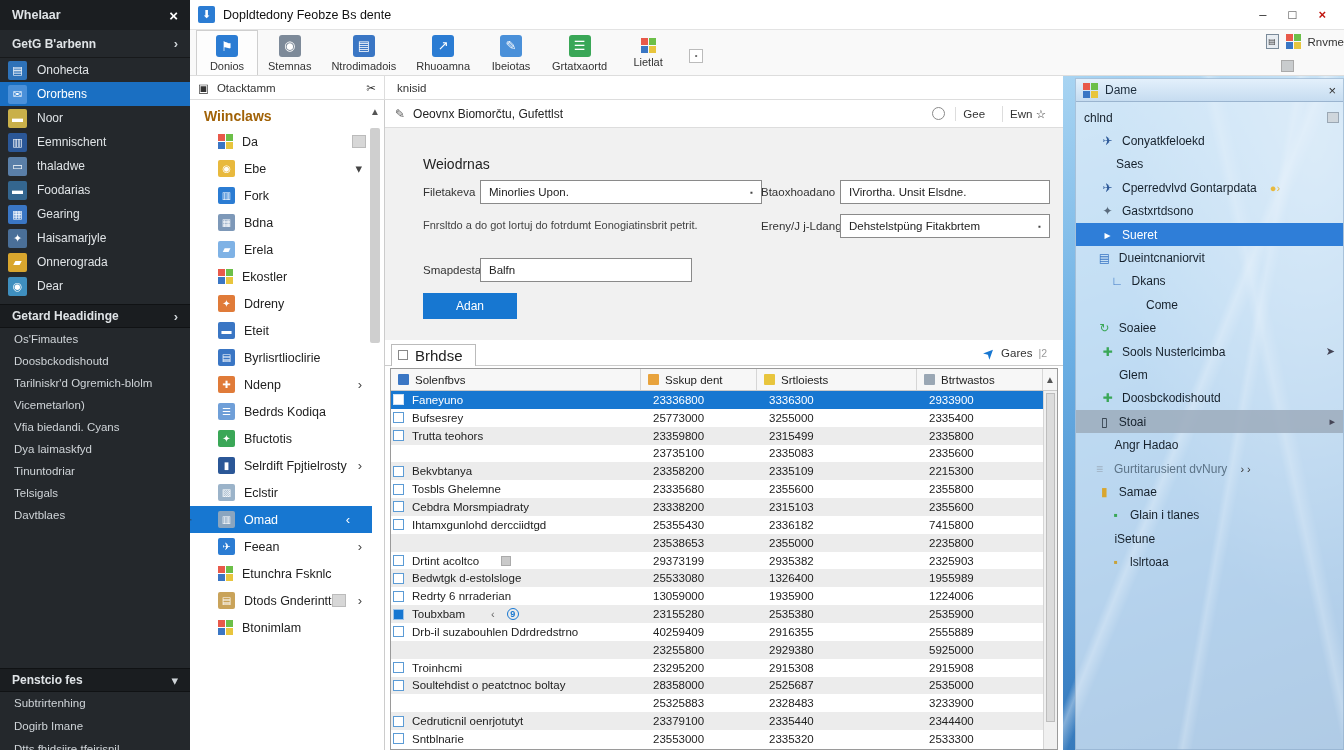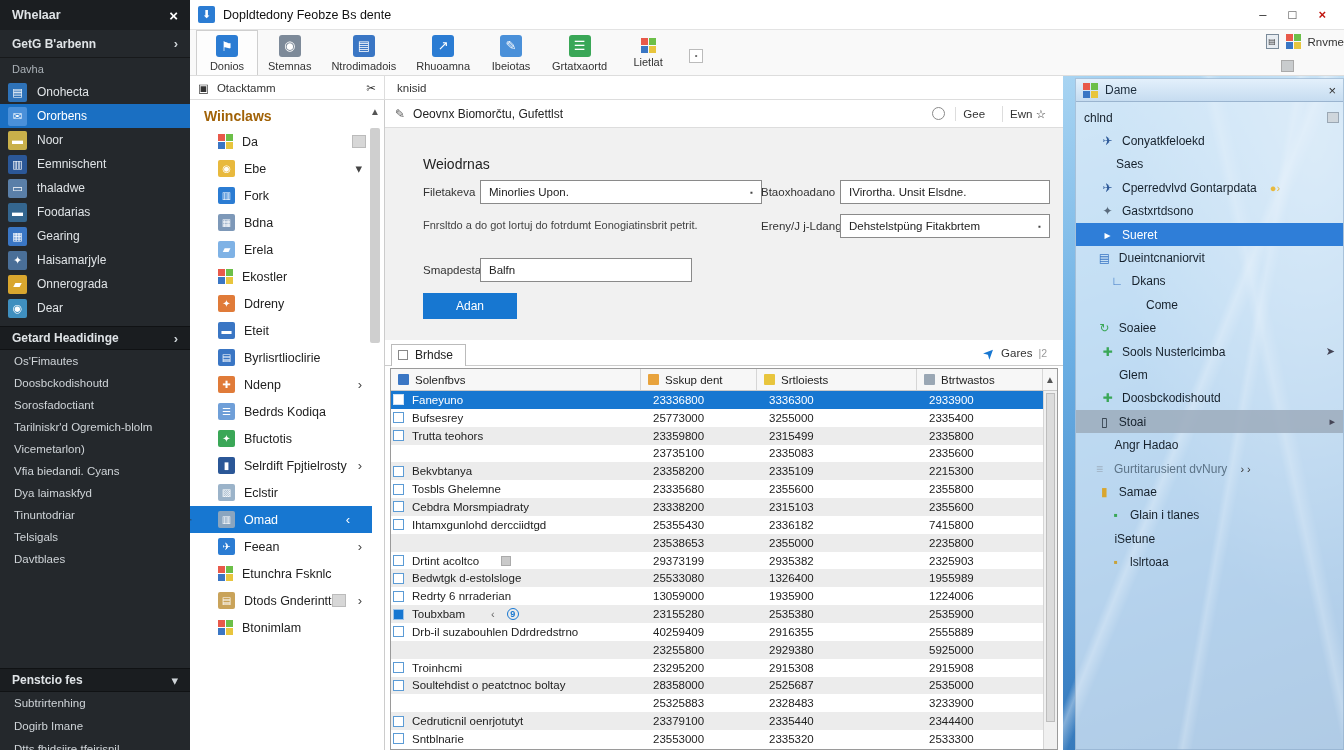--- a/index.html
+++ b/index.html
@@ -76,21 +76,21 @@
 
   .form-area{position:relative;height:212px;background:#f1f1f1;font-size:11.5px;color:#333;}
   .form-h{position:absolute;left:38px;top:28px;font-size:14px;color:#222;}
   .f-label{position:absolute;font-size:11.5px;color:#333;}
   .f-input,.f-select{position:absolute;height:24px;background:#fff;border:1px solid #8a8a8a;display:flex;align-items:center;padding:0 8px;font-size:11.5px;color:#222;}
   .f-select .dar{margin-left:auto;font-size:8px;color:#444;}
   .f-note{position:absolute;left:38px;top:91px;font-size:11px;color:#444;}
   .f-btn{position:absolute;left:38px;top:165px;width:94px;height:26px;background:#1777d1;color:#fff;border:none;font-size:12px;cursor:pointer;}
 
   .tabrow{height:26px;display:flex;align-items:center;border-bottom:1px solid #ccc;background:#fff;padding:0 6px;}
-  .tab1{display:flex;align-items:center;gap:7px;border:1px solid #bbb;border-bottom:none;height:22px;margin-top:4px;padding:0 12px 0 6px;font-size:12px;background:#fff;cursor:pointer;}
+  .tab1{display:flex;align-items:center;gap:7px;border:1px solid #bbb;border-bottom:none;height:22px;margin-top:4px;padding:0 12px 0 6px;font-size:15px;background:#fff;cursor:pointer;}
   .tab-cb{width:10px;height:10px;border:1px solid #888;background:#fff;}
   .tab-right{margin-left:auto;display:flex;align-items:center;gap:6px;font-size:11.5px;color:#333;padding-right:10px;cursor:pointer;}
   .gares-ic{color:#1777d1;font-size:14px;transform:rotate(-45deg);}
   .tab-cnt{color:#999;font-size:10.5px;}
 
   #tablewrap{position:absolute;left:5px;top:268px;right:5px;bottom:0;border:1px solid #9a9a9a;overflow:hidden;}
   .t-head{display:grid;grid-template-columns:250px 116px 160px 1fr 14px;height:22px;background:#f7f7f7;border-bottom:1px solid #c9c9c9;align-items:center;}
   .th{display:flex;align-items:center;gap:6px;height:100%;padding-left:7px;border-right:1px solid #d6d6d6;font-size:11.5px;color:#222;cursor:pointer;}
   .th .hic{width:11px;height:11px;border-radius:1px;}
   .t-scroll-up{font-size:10px;color:#555;text-align:center;}
@@ -136,21 +136,20 @@
 
   <aside id="sidebar">
     <div class="sb-title-row">
       <span>Whelaar</span>
       <span class="sb-close">×</span>
     </div>
     <div class="sb-top-item">
       <span>GetG B'arbenn</span>
       <span class="sb-chev">›</span>
     </div>
-    <div class="sb-section">Davha</div>
     <div id="sb-items1">
         <div class="sb-item">
           <span class="sqicon" style="background: rgb(46, 114, 184);">▤</span>
           <span>Onohecta</span>
         </div>
         <div class="sb-item sel">
           <span class="sqicon" style="background: rgb(74, 144, 217);">✉</span>
           <span>Ororbens</span>
         </div>
         <div class="sb-item">
@@ -186,21 +185,20 @@
           <span>Dear</span>
         </div>
       </div>
     <div class="sb-band" style="margin-top:6px;">
       <span>Getard Headidinge</span>
       <span class="sb-chev">›</span>
     </div>
     <div id="sb-items2">
         <div class="sb-plain">Os'Fimautes</div>
         <div class="sb-plain">Doosbckodishoutd</div>
-        <div class="sb-plain">Sorosfadoctiant</div>
         <div class="sb-plain">Tarilniskr'd Ogremich-blolm</div>
         <div class="sb-plain">Vicemetarlon)</div>
         <div class="sb-plain">Vfia biedandi. Cyans</div>
         <div class="sb-plain">Dya laimaskfyd</div>
         <div class="sb-plain">Tinuntodriar</div>
         <div class="sb-plain">Telsigals</div>
         <div class="sb-plain">Davtblaes</div>
       </div>
     <div id="sb-group3">
       <div class="sb-band">

